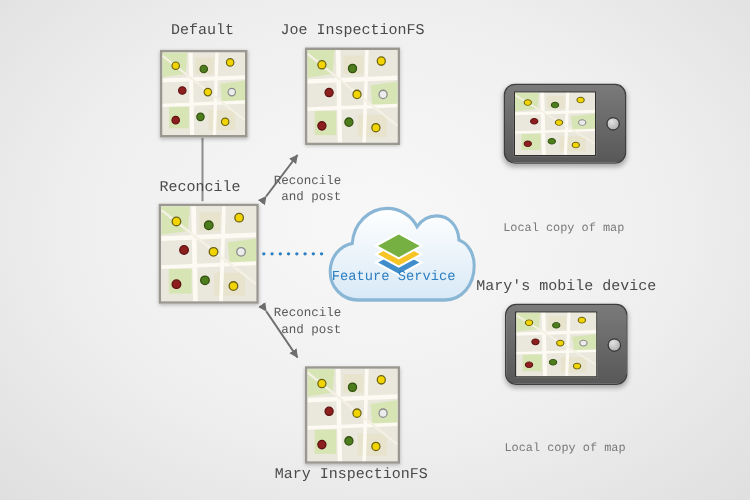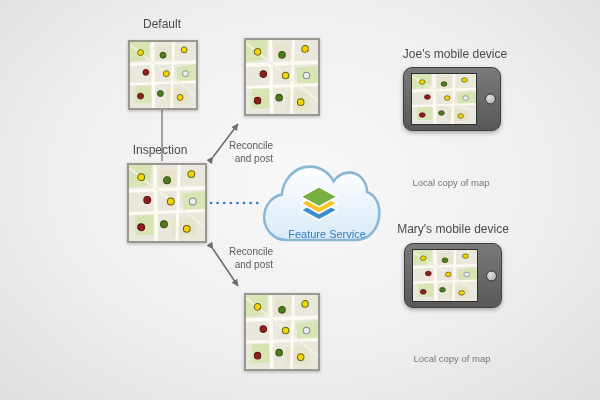--- a/index.html
+++ b/index.html
@@ -7,20 +7,21 @@
     font-family:"Liberation Sans", sans-serif;
     background:#e6e6e6;
     -webkit-font-smoothing:antialiased;
   }
   .canvas{
     position:relative;
     width:600px;height:400px;
     margin:0 auto;
     background:radial-gradient(ellipse at 50% 45%, #f8f8f8 0%, #efefef 55%, #dfdfdf 100%);
     overflow:hidden;
+    font-family:Liberation Mono, monospace;
   }
   .overlay{
     position:absolute;left:0;top:0;width:600px;height:400px;
     pointer-events:none;z-index:1;
   }
   .node-label{
     position:absolute;z-index:3;
     transform:translateX(-50%);
     font-size:12px;color:#4a4a4a;white-space:nowrap;
   }
@@ -112,38 +113,40 @@
     <line x1="211" y1="203" x2="262" y2="203" stroke="#2e7fc1" stroke-width="2.6" stroke-linecap="round" stroke-dasharray="0.1 6.5"></line>
   </svg>
 
   <div class="node-label" style="left:162px;top:17px;">Default</div>
   <div class="map" style="left:128px;top:40px;width:66px;height:66px;">
     <svg viewBox="0 0 100 100" preserveAspectRatio="none">
         <use href="#mapthumb"></use>
       </svg>
   </div>
 
+  <div class="node-label" style="left:282px;top:17px;">Joe InspectionFS</div>
   <div class="map" style="left:244px;top:38px;width:72px;height:74px;">
     <svg viewBox="0 0 100 100" preserveAspectRatio="none">
         <use href="#mapthumb"></use>
       </svg>
   </div>
 
-  <div class="node-label" style="left:160px;top:143px;">Inspection</div>
+  <div class="node-label" style="left:160px;top:143px;">Reconcile</div>
   <div class="map" style="left:127px;top:163px;width:76px;height:76px;">
     <svg viewBox="0 0 100 100" preserveAspectRatio="none">
         <use href="#mapthumb"></use>
       </svg>
   </div>
 
   <div class="map" style="left:244px;top:293px;width:72px;height:74px;">
     <svg viewBox="0 0 100 100" preserveAspectRatio="none">
         <use href="#mapthumb"></use>
       </svg>
   </div>
+  <div class="node-label" style="left:281px;top:372px;">Mary InspectionFS</div>
 
   <div class="edge-label" style="left:219px;top:140px;width:54px;">Reconcile and post</div>
   <div class="edge-label" style="left:219px;top:246px;width:54px;">Reconcile and post</div>
 
   <div class="cloud-wrap" style="left:255px;top:152px;width:128px;height:100px;">
     <svg viewBox="0 0 210 150" preserveAspectRatio="none">
       <defs>
         <linearGradient id="cg" x1="0" y1="0" x2="0" y2="1">
           <stop offset="0" stop-color="#ffffff"></stop>
           <stop offset="1" stop-color="#d8e9f6"></stop>
@@ -152,23 +155,22 @@
       <path d="M52,132 C30,132 15,116 15,98 C15,81 27,67 44,64 C46,40 66,22 90,22
                C107,22 122,31 129,44 C135,36 144,31 155,31 C171,31 183,43 184,60
                C196,64 204,76 204,91 C204,114 188,132 165,132 Z" fill="url(#cg)" stroke="#8ab6d6" stroke-width="4"></path>
       <g transform="translate(105,74)">
         <polygon points="0,-2 30,13 0,28 -30,13" fill="#3f8ecb" stroke="#ffffff" stroke-width="2.5"></polygon>
         <polygon points="0,-12 30,3 0,18 -30,3" fill="#f7c425" stroke="#ffffff" stroke-width="2.5"></polygon>
         <polygon points="0,-22 30,-7 0,8 -30,-7" fill="#76b043" stroke="#ffffff" stroke-width="2.5"></polygon>
       </g>
     </svg>
   </div>
-  <div class="feature-service-label" style="left:315px;top:228px;margin-left:12px;">Feature Service</div>
+  <div class="feature-service-label" style="left:315px;top:216px;">Feature Service</div>
 
-  <div class="node-label" style="left:455px;top:47px;">Joe's mobile device</div>
   <div class="tablet" style="left:403px;top:67px;width:96px;height:62px;">
     <div class="tablet-screen">
       <svg viewBox="0 0 100 100" preserveAspectRatio="none">
           <use href="#mapthumb"></use>
         </svg>
     </div>
     <div class="tablet-button"></div>
   </div>
   <div class="caption" style="left:451px;top:138px;">Local copy of map</div>
 

